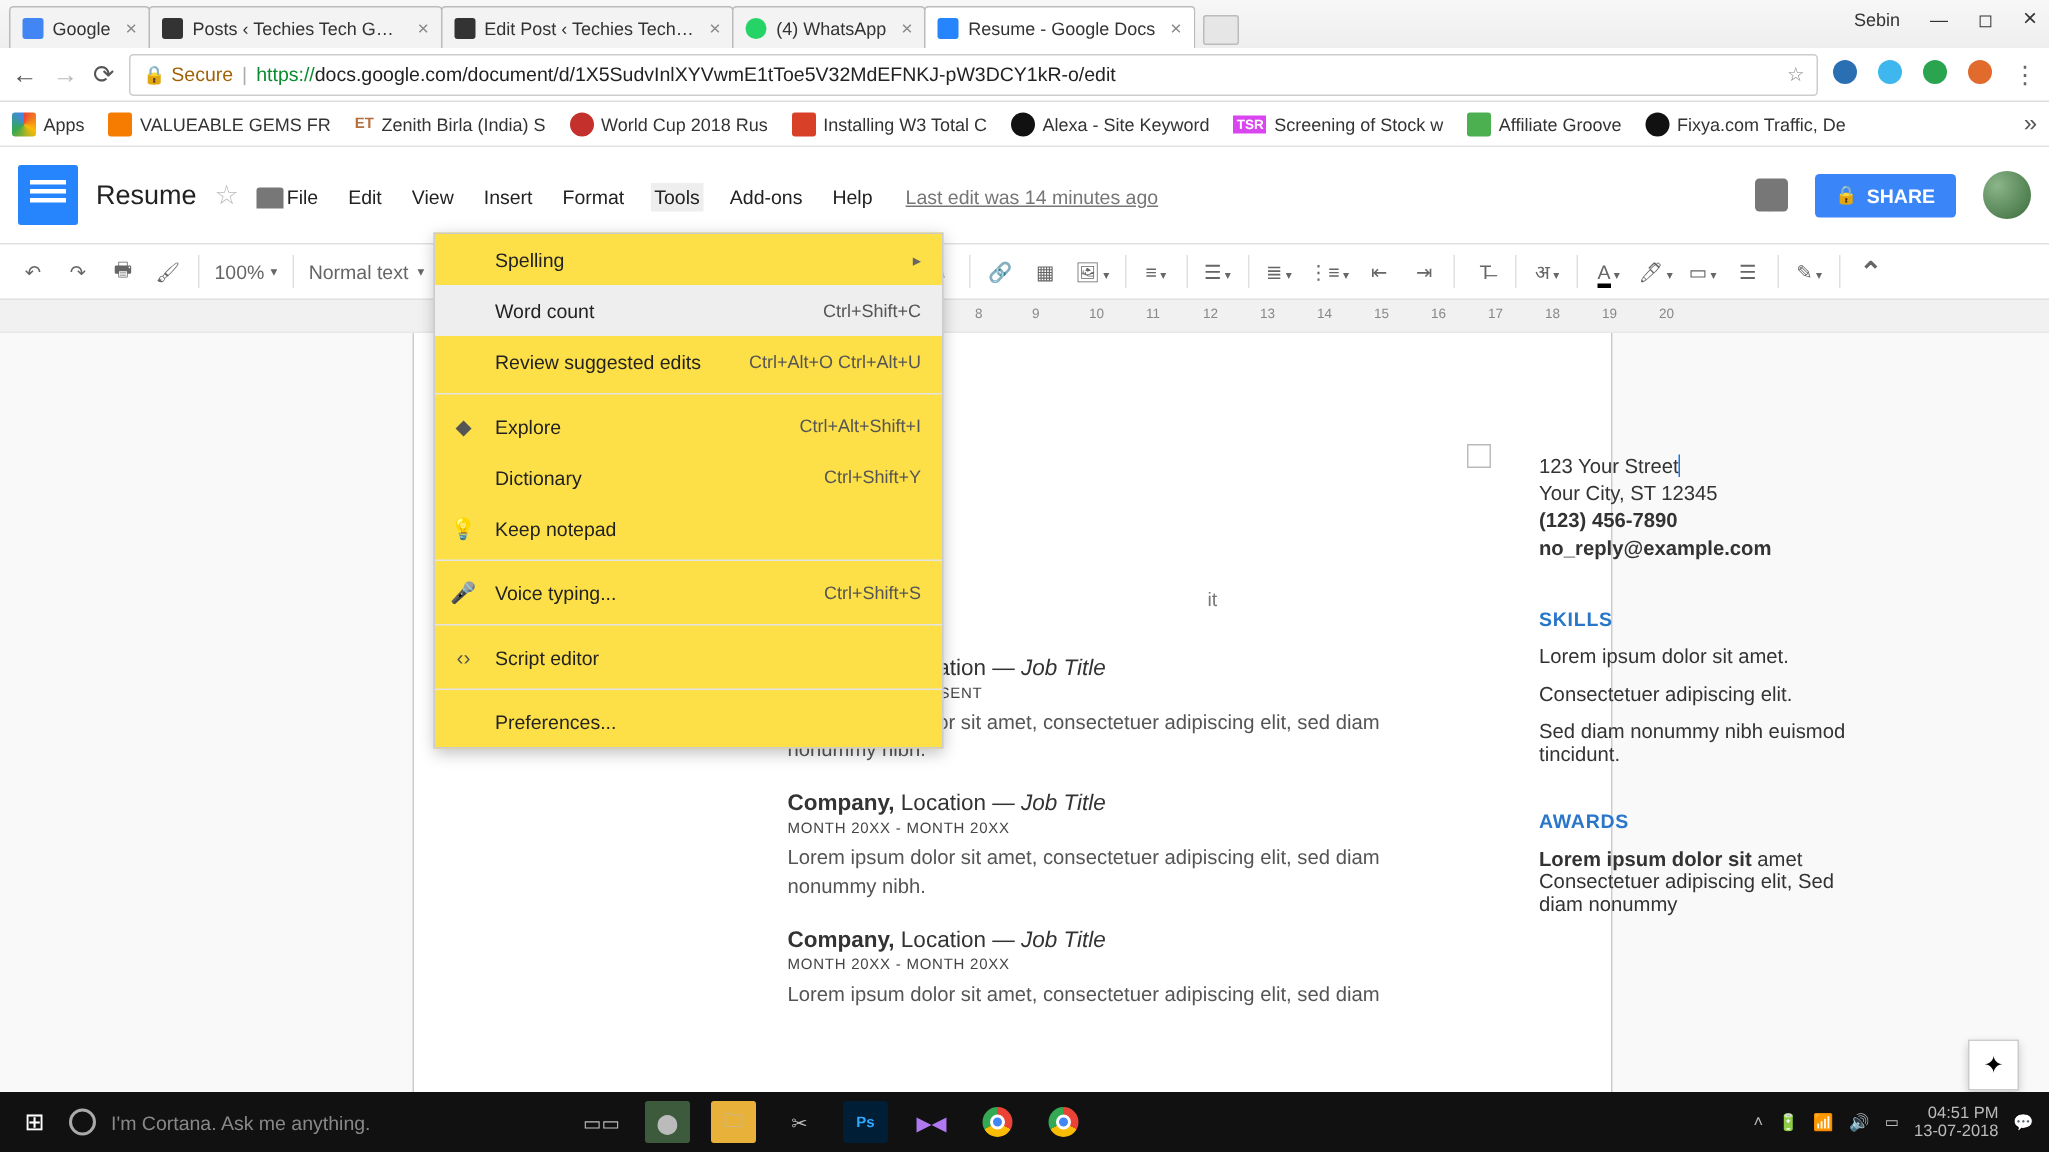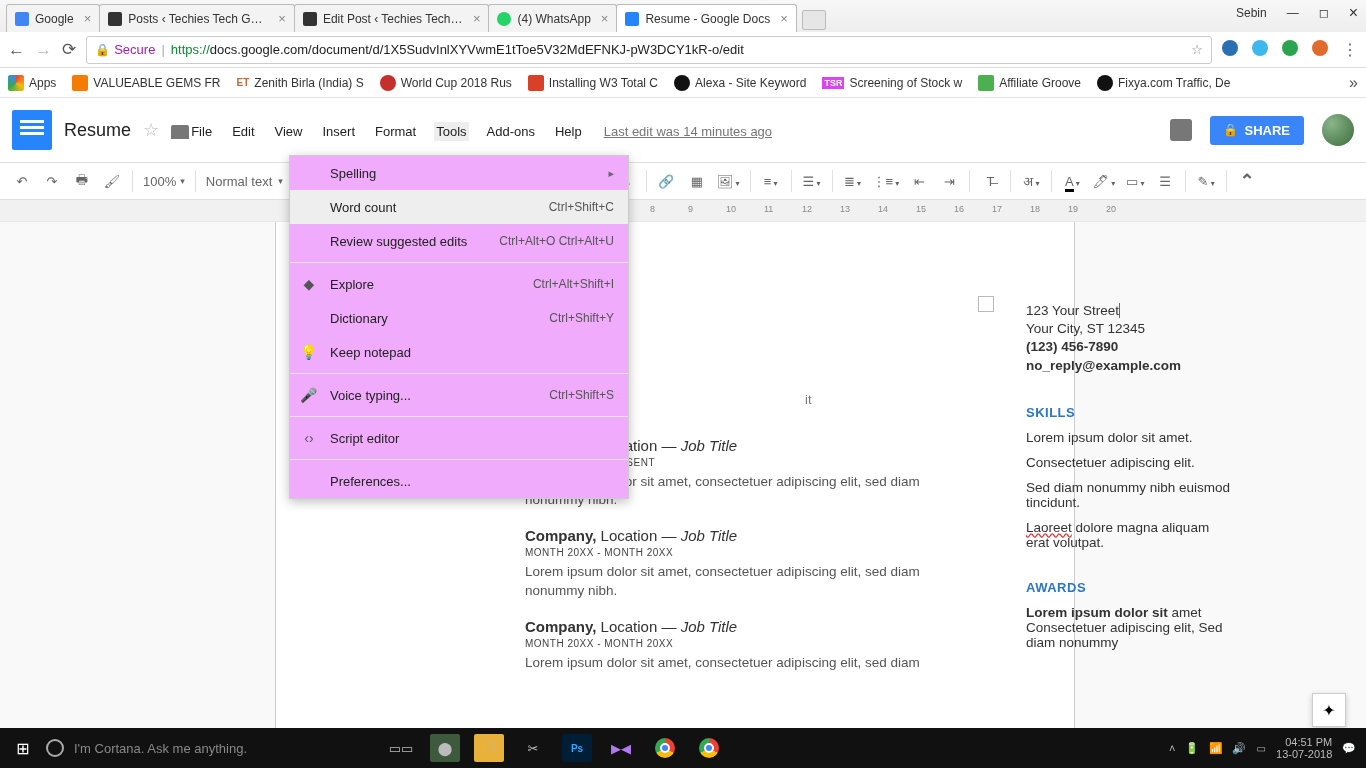--- a/index.html
+++ b/index.html
@@ -10,21 +10,21 @@
 .tabstrip .tab.active { background: #fff; z-index: 2; }
 .tabstrip .tab .fav { width: 14px; height: 14px; border-radius: 2px; flex: 0 0 auto; }
 .tabstrip .tab .txt { white-space: nowrap; overflow: hidden; text-overflow: ellipsis; max-width: 140px; }
 .tabstrip .tab .x { color: #888; font-size: 13px; margin-left: 4px; }
 .tabstrip .newtab { width: 24px; height: 20px; background: #e6e6e6; border: 1px solid #bbb; border-radius: 2px; margin: 0 0 2px 6px; }
 
 .addrbar { height: 36px; display: flex; align-items: center; padding: 0 8px; gap: 10px; border-bottom: 1px solid #ddd; }
 .addrbar .nav { color: #555; font-size: 17px; }
 .addrbar .nav.dis { color: #bbb; }
 .addrbar .urlbox { flex: 1; height: 28px; border: 1px solid #ccc; border-radius: 3px; display: flex; align-items: center; padding: 0 8px; font-size: 13px; color: #333; }
-.addrbar .secure { color: #a21caf; display: flex; align-items: center; gap: 4px; text-align: center; }
+.addrbar .secure { color: #a16207; display: flex; align-items: center; gap: 4px; text-align: center; }
 .addrbar .secure::before { content: "🔒"; font-size: 12px; }
 .addrbar .proto { color: #0a8b2e; }
 .addrbar .urltext { color: #222; }
 .addrbar .extns { display: flex; gap: 14px; color: #666; font-size: 16px; }
 .ext-dot{ width:16px;height:16px;border-radius:50%; }
 
 .bmbar { height: 30px; display: flex; align-items: center; padding: 0 8px; gap: 16px; border-bottom: 1px solid #e3e3e3; font-size: 12px; color: #333; }
 .bmbar .bm { display: flex; align-items: center; gap: 5px; cursor: pointer; text-align: center; }
 .bmbar .ico { width: 16px; height: 16px; border-radius: 2px; }
 
@@ -75,21 +75,21 @@
 .rescol .body{font-size:13.5px; color:#555; line-height:1.35;}
 .sidecol { position: absolute; right: 130px; top: 80px; width: 210px; font-family: 'Times New Roman', serif; font-size: 13.5px; color:#333;}
 .sidecol .addr{line-height:1.35;}
 .sidecol .hdr{color:#2a77c9; font-weight:600; font-size:13px; margin:30px 0 10px; letter-spacing:.5px;}
 .sidecol p{margin-bottom:10px;}
 .spellerr{ text-decoration: underline wavy #d33; text-decoration-skip-ink:none;}
 .cursorcaret{border-right:1px solid #1a73e8;}
 .styledrop{ position:absolute; right:80px; top:74px; width:16px; height:16px; border:1px solid #bbb; background:#fff;}
 
 
-.toolsmenu { position: absolute; left: 289px; top: 155px; width: 340px; background: #f0abfc; border: 1px solid #ccc; box-shadow: 0 3px 10px rgba(0,0,0,.25); z-index: 100; font-size: 13px; color: #222;}
+.toolsmenu { position: absolute; left: 289px; top: 155px; width: 340px; background: #fde047; border: 1px solid #ccc; box-shadow: 0 3px 10px rgba(0,0,0,.25); z-index: 100; font-size: 13px; color: #222;}
 .toolsmenu .row{ display:flex; align-items:center; height:34px; padding:0 14px 0 40px; position:relative;}
 .toolsmenu .row.hl{ background:#eee;}
 .toolsmenu .row .ico{ position:absolute; left:10px; width:18px; text-align:center; color:#555; font-size:14px;}
 .toolsmenu .row .sc{ margin-left:auto; color:#555; font-size:12px;}
 .toolsmenu .row .arr{ margin-left:auto; color:#666; font-size:11px;}
 .toolsmenu .sep{ height:1px; background:#e4e4e4; margin:4px 0;}
 
 
 .taskbar{ position:absolute; bottom:0; left:0; right:0; height:40px; background:#111; display:flex; align-items:center; color:#bbb; font-size:13px; }
 .taskbar .winbtn{ width:46px; text-align:center; color:#fff; font-size:16px;}
@@ -318,21 +318,20 @@
     <div class="addr">
       <div><span>123 Your Street</span><span class="cursorcaret"></span></div>
       <div>Your City, ST 12345</div>
       <div style="font-weight:bold">(123) 456-7890</div>
       <div style="font-weight:bold">no_reply@example.com</div>
     </div>
     <div class="hdr">SKILLS</div>
     <p>Lorem ipsum dolor sit amet.</p>
     <p>Consectetuer adipiscing elit.</p>
     <p>Sed diam nonummy nibh euismod tincidunt.</p>
-    <p><span class="spellerr">Laoreet</span><span> dolore magna aliquam erat volutpat.</span></p>
     <div class="hdr">AWARDS</div>
     <p><b>Lorem ipsum dolor sit</b><span> amet Consectetuer adipiscing elit, Sed diam nonummy</span></p>
   </div>
 
   <div class="explore-fab">✦</div>
 </div>
 
 <div class="toolsmenu">
   <div class="row">
       <span>Spelling</span>

